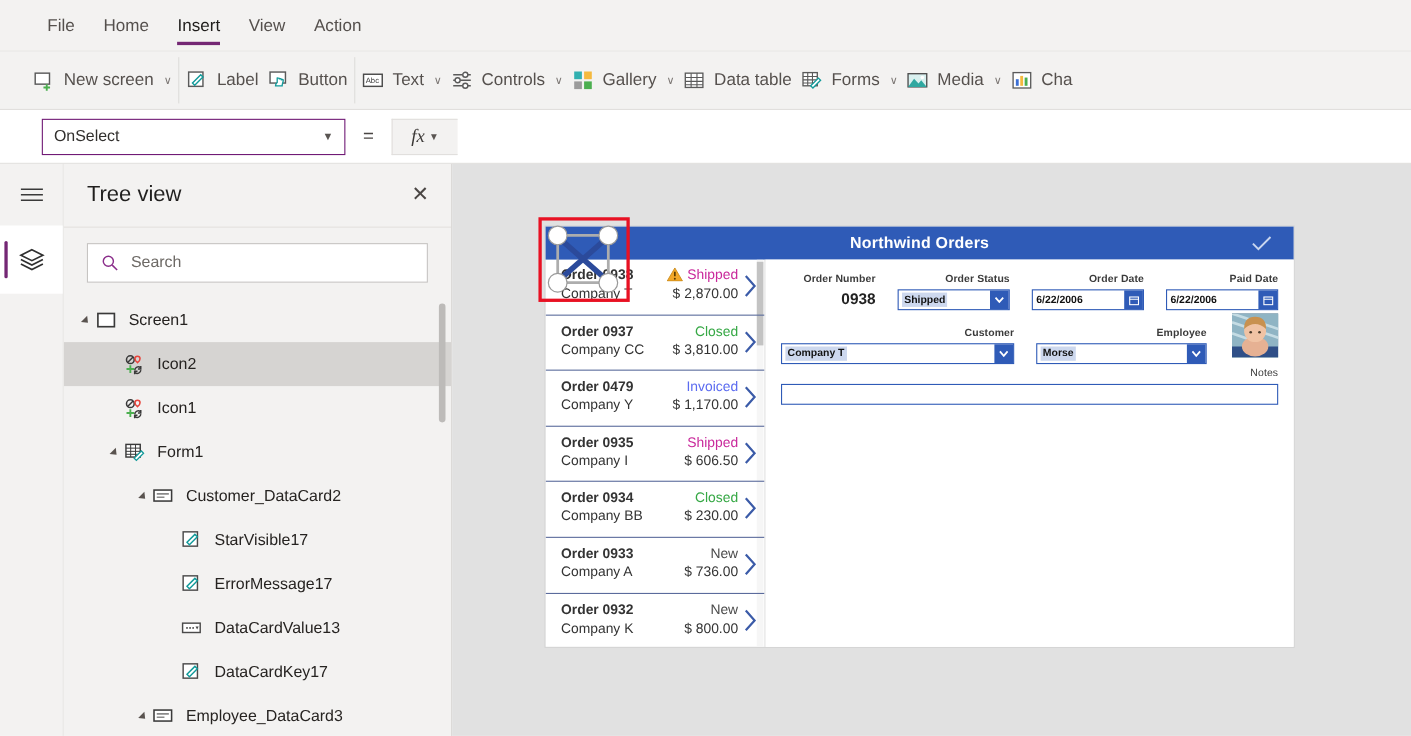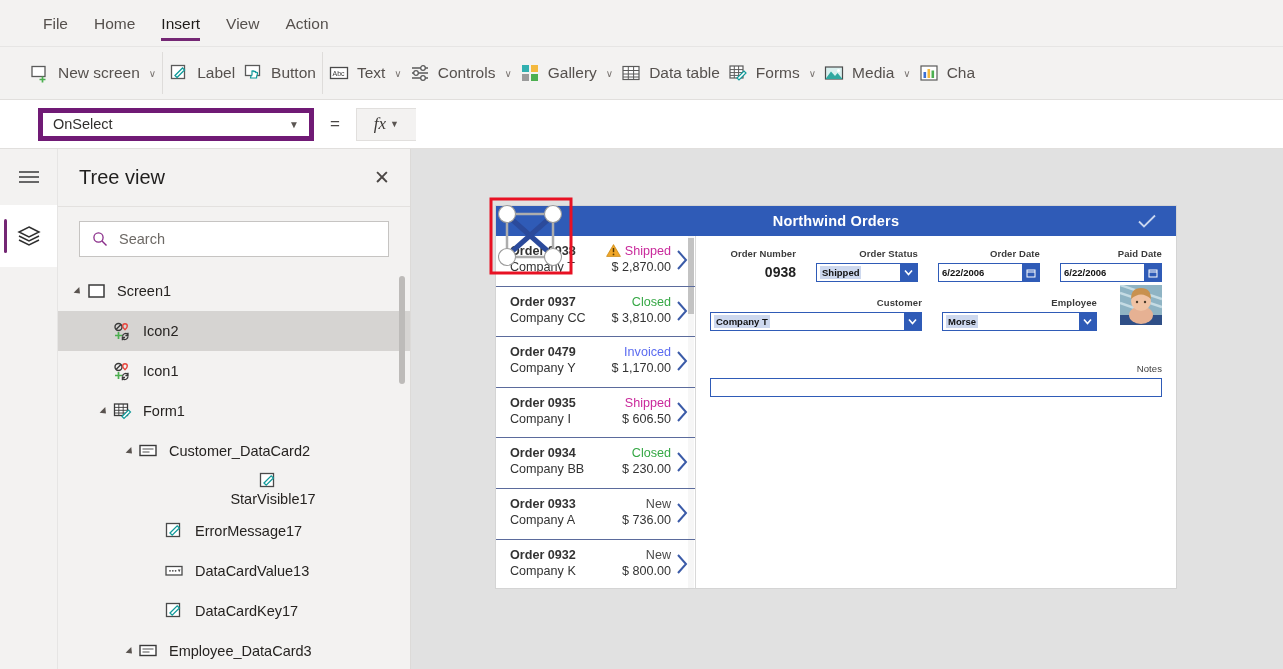--- a/index.html
+++ b/index.html
@@ -42,21 +42,21 @@
   .rb-chev { font-size:10px; color:#7a7572; margin-left:1px; }
   .rb-ico { width:20px; height:20px; display:block; flex:none; }
 
   
   .fxbar {
     position:absolute; left:0; top:100px; width:1283px; height:49px;
     background:#ffffff; border-bottom:1px solid #e1dfdd;
     display:flex; align-items:center; padding-left:38px;
   }
   .prop-select {
-    width:276px; height:33px; border:5px solid #701a75; background:#fff;
+    width:276px; height:33px; border:1px solid #701a75; background:#fff;
     display:flex; align-items:center; padding:0 10px; font-size:14.5px;
     color:#32302e; justify-content:space-between; cursor:pointer;
   }
   .prop-select .cv { font-size:10px; color:#5a5552; }
   .eq { font-size:17px; color:#4a4644; margin:0 16px; }
   .fx-box {
     width:60px; height:33px; background:#f3f2f1; border:1px solid #e1dfdd;
     border-right:none; display:flex; align-items:center; justify-content:center;
     gap:4px; cursor:pointer;
   }
@@ -391,21 +391,21 @@
         <div class="tnode" style="padding-left: 62px;">
           <span class="tw">
             <i></i>
           </span>
           <svg class="tico" viewBox="0 0 22 20">
             <rect x="2" y="4.5" width="16" height="10" fill="#fff" stroke="#3a3a3a" stroke-width="1.4"></rect>
             <path d="M4.5 8h11M4.5 11h7" stroke="#8a8a8a" stroke-width="1.5"></path>
           </svg>
           <span>Customer_DataCard2</span>
         </div>
-        <div class="tnode" style="padding-left: 88px; flex-direction: column;">
+        <div class="tnode" style="padding-left: 88px;">
           <span class="tw"></span>
           <svg class="tico" viewBox="0 0 22 20">
             <rect x="2.5" y="2.5" width="13" height="13" fill="#fff" stroke="#4a4a4a" stroke-width="1.3"></rect>
             <path d="M6 12 L13.2 4.8 L15.4 7 L8.2 14.2 Z" fill="#fff" stroke="#119a9a" stroke-width="1.3"></path>
           </svg>
           <span>StarVisible17</span>
         </div>
         <div class="tnode" style="padding-left: 88px;">
           <span class="tw"></span>
           <svg class="tico" viewBox="0 0 22 20">
@@ -628,21 +628,21 @@
                   </div>
                 <div class="btn">
                   <svg width="9" height="7" viewBox="0 0 9 7">
                       <path d="M1 1.5 L4.5 5.5 L8 1.5" fill="none" stroke="#fff" stroke-width="1.6"></path>
                     </svg>
                 </div>
               </div>
             </div>
           </div>
 
-          <div style="margin-top:32px;">
+          <div style="margin-top:3px;">
             <span class="flbl">Notes</span>
             <div class="notes-box"></div>
           </div>
 
           <div class="photo">
             <svg width="42" height="40" viewBox="0 0 42 40">
               <rect width="42" height="40" fill="#8fb4c4"></rect>
               <path d="M0 0 L42 14 M0 8 L42 22 M0 18 L20 25" stroke="#cfe3ea" stroke-width="2.4" opacity=".85"></path>
               <rect x="0" y="30" width="42" height="10" fill="#2f4f87"></rect>
               <ellipse cx="21" cy="30" rx="12" ry="9" fill="#e6b193"></ellipse>

